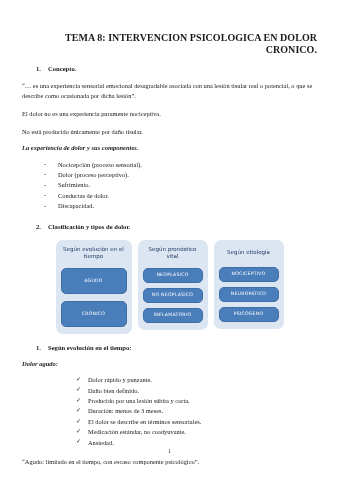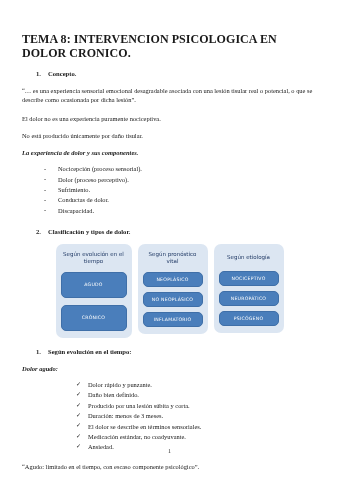--- a/index.html
+++ b/index.html
@@ -17,23 +17,23 @@
   }
   .page {
     width: 339px;
     height: 480px;
     box-sizing: border-box;
     padding: 30px 22px 10px 22px;
     position: relative;
   }
 
   .doc-title {
-    text-align: left;
-    font-weight: bold;
-    font-size: 12px;
+    text-align: right;
+    font-weight: bold;
+    font-size: 10px;
     letter-spacing: 0.05px;
     margin: 2px 0 9px 0;
     line-height: 1.2;
   }
 
   
   .num-heading {
     font-weight: bold;
     font-size: 6.6px;
     margin: 0 0 8px 0;

